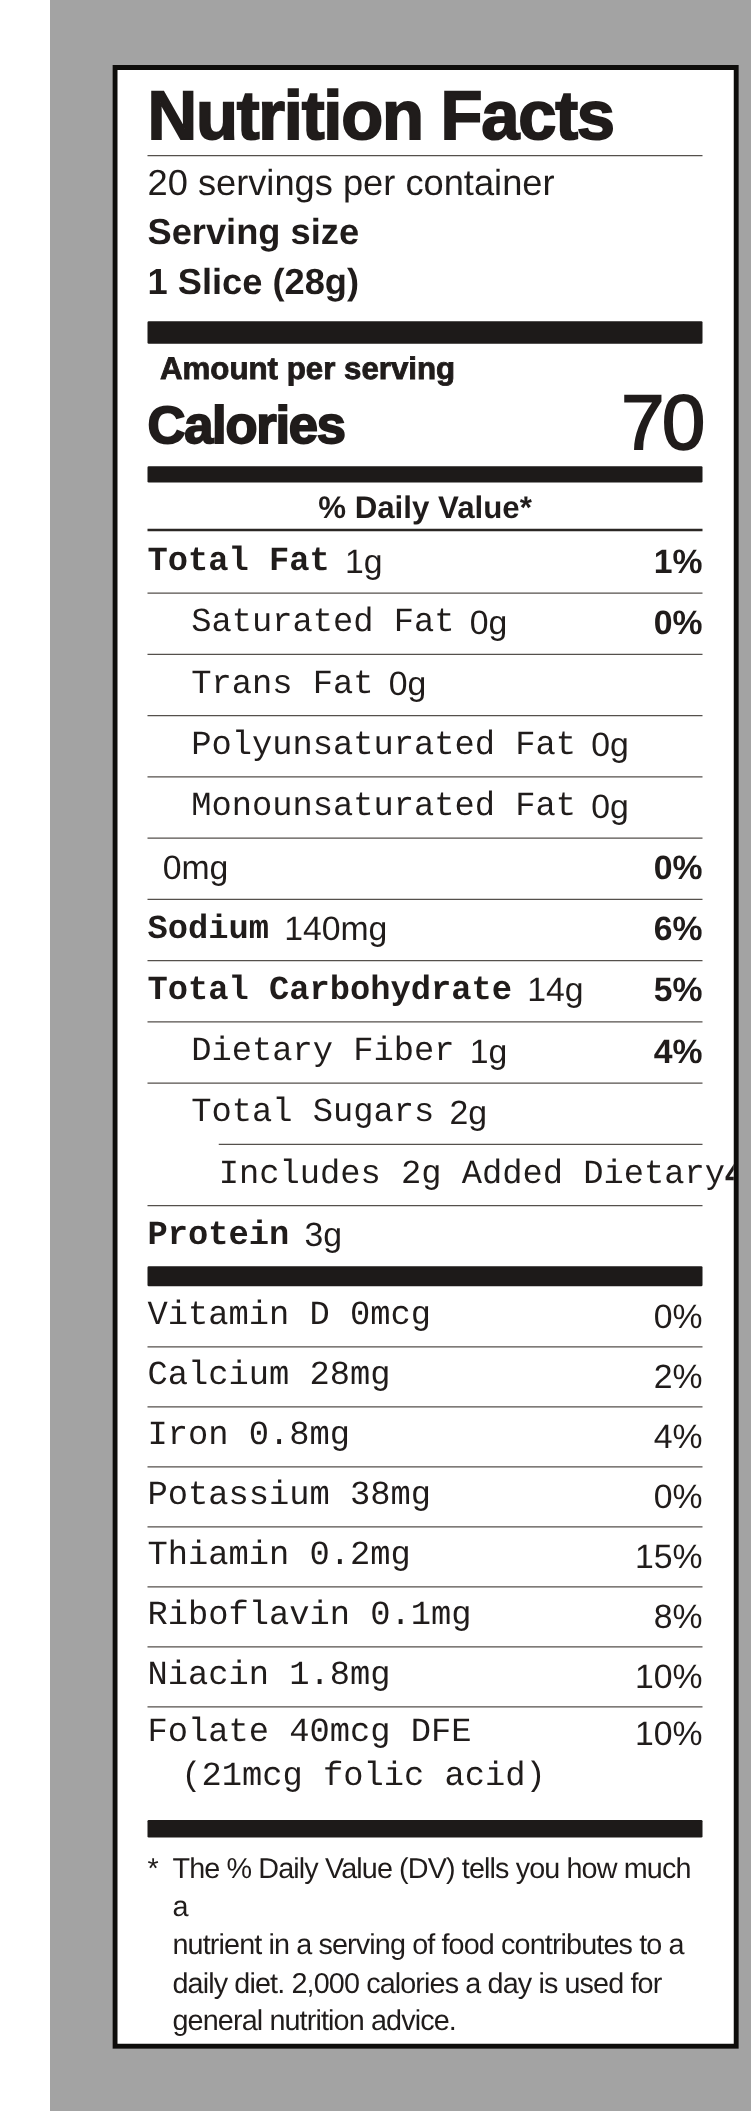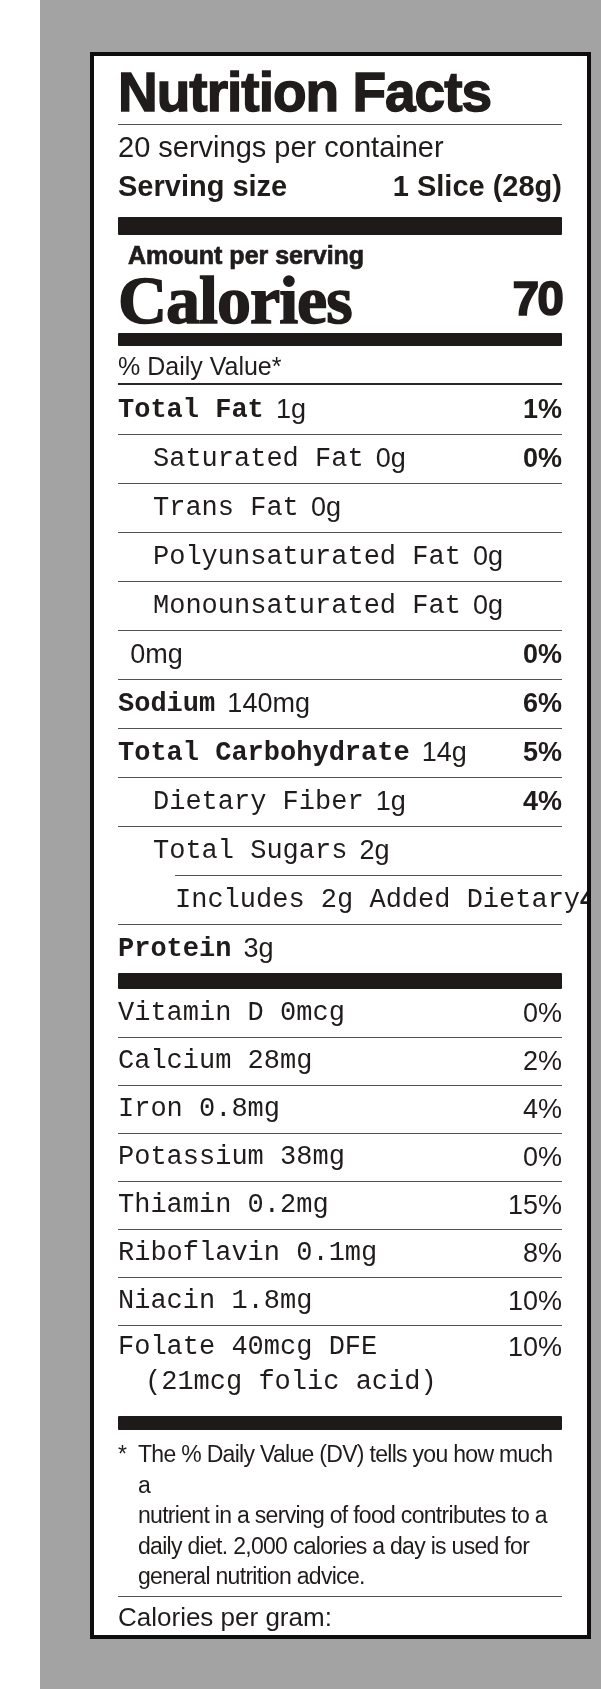--- a/index.html
+++ b/index.html
@@ -50,20 +50,21 @@
     line-height: 38px;
     margin-top: 3px;
   }
   .serving-size-row {
     display: flex;
     justify-content: space-between;
     align-items: baseline;
     font-size: 29px;
     line-height: 40px;
     font-weight: bold;
+    flex-direction: column;
   }
   .bar {
     background: #1d1a19;
     border-radius: 1px;
   }
   .bar1 { height: 18px; margin-top: 11px; }
   .bar2 { height: 13px; margin-top: 5px; }
   .bar3 { height: 16px; }
   .bar4 { height: 14px; }
   .amount-per-serving {
@@ -74,40 +75,39 @@
     font-weight: bold;
     -webkit-text-stroke: 0.7px currentColor;
   }
   .calories-row {
     display: flex;
     justify-content: space-between;
     align-items: flex-end;
     height: 58px;
   }
   .calories-word {
-    font-size: 68px;
+    font-size: 42px;
     line-height: 56px;
     font-weight: bold;
     -webkit-text-stroke: 1.5px currentColor;
     letter-spacing: -1px;
-    font-family: Liberation Serif, serif;
   }
   .calories-num {
-    font-size: 48px;
+    font-size: 62px;
     line-height: 58px;
-    font-weight: bold;
+    font-weight: normal;
     -webkit-text-stroke: 1.6px currentColor;
     letter-spacing: -2px;
   }
   .dv-header {
-    text-align: left;
+    text-align: center;
     font-size: 25px;
     line-height: 34px;
     padding-top: 3px;
-    font-weight: normal;
+    font-weight: bold;
     border-bottom: 2.5px solid #2b2724;
   }
   .nrow {
     position: relative;
     height: 49px;
     display: flex;
     align-items: center;
     font-size: 27px;
   }
   .nrow::before {

